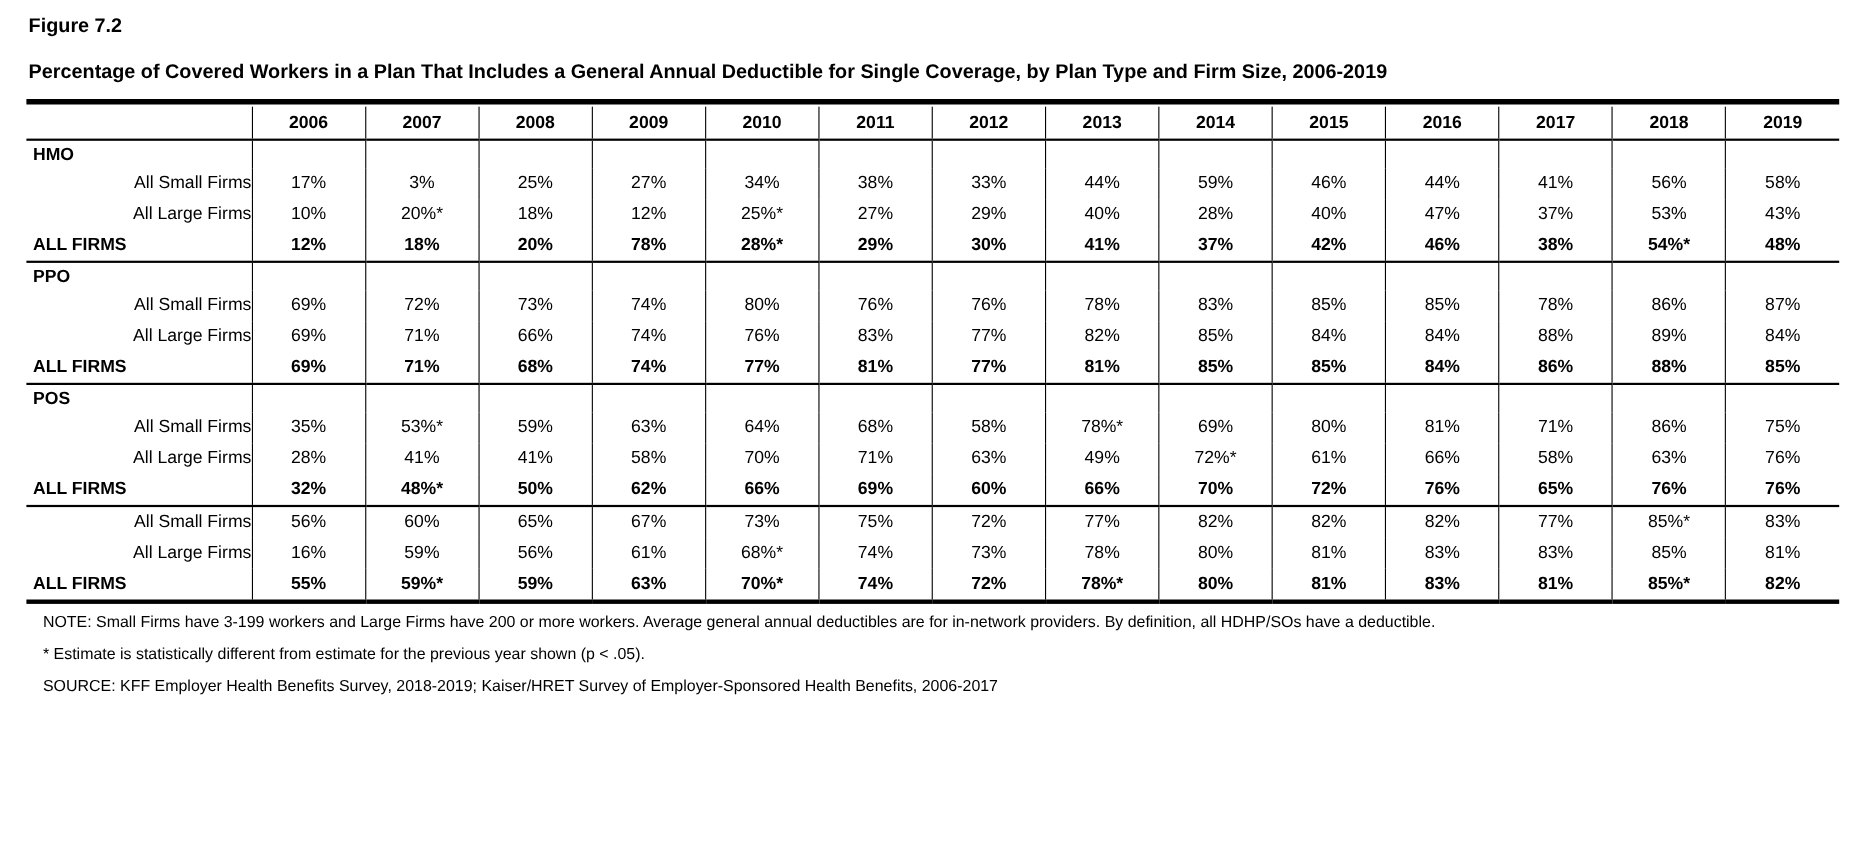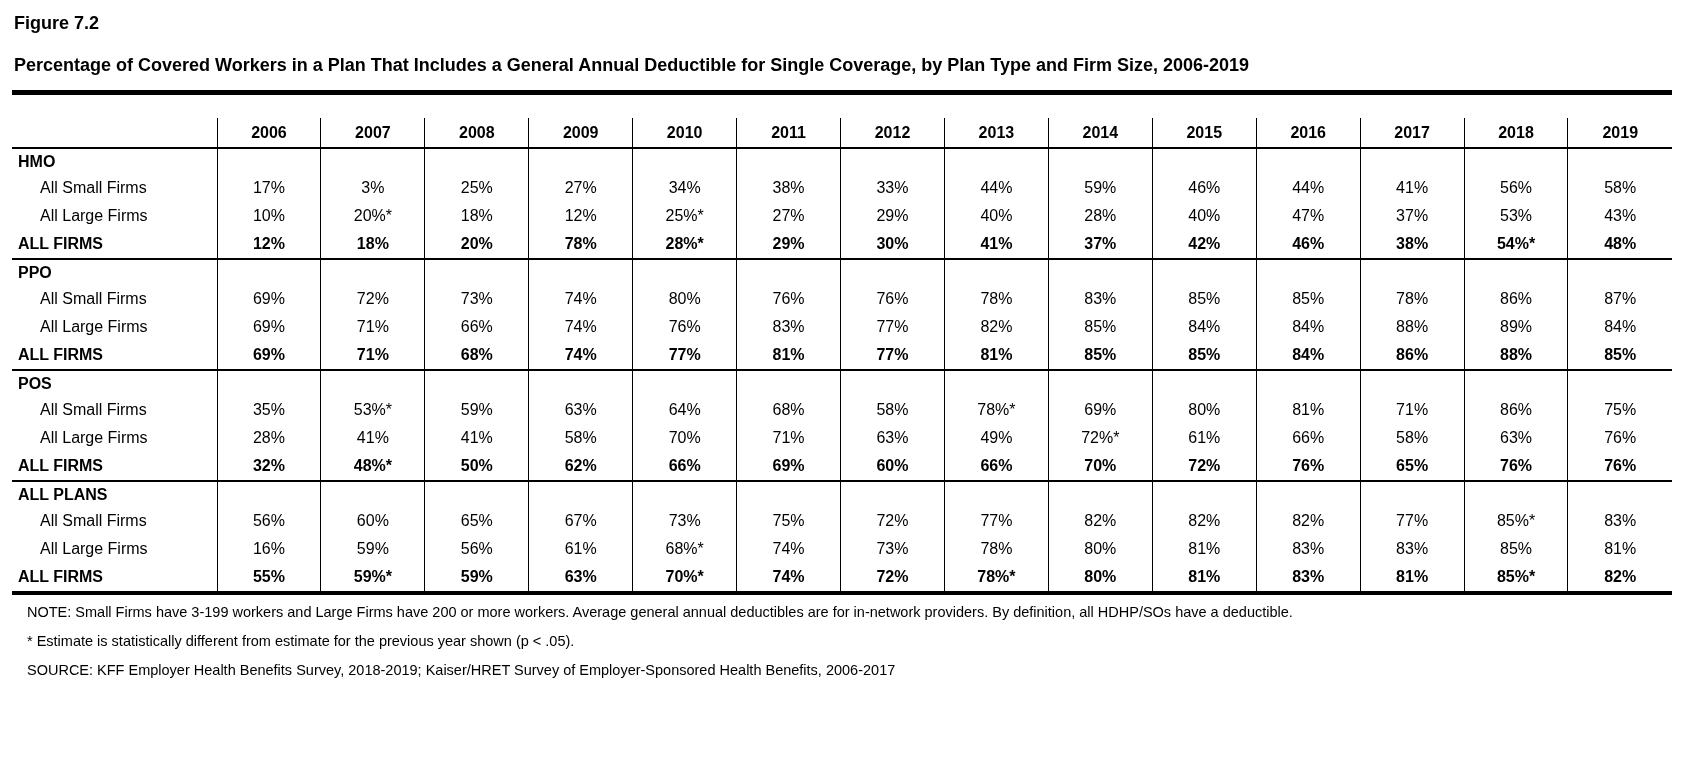--- a/index.html
+++ b/index.html
@@ -12,21 +12,21 @@
     height: 769px;
     font-family: "Liberation Sans", sans-serif;
     color: #000000;
     overflow: hidden;
   }
   .page {
     position: relative;
     width: 1682px;
     height: 769px;
     box-sizing: border-box;
-    padding: 8px 10px 0 12px;
+    padding: 8px 10px 0 24px;
   }
   .fig-label {
     font-size: 18px;
     font-weight: bold;
     line-height: 22px;
     margin: 4px 0 0 2px;
   }
   .fig-title {
     font-size: 18px;
     font-weight: bold;
@@ -35,21 +35,21 @@
     white-space: nowrap;
   }
   .rule-top {
     border-top: 5px solid #000;
     margin: 14px 0 0 0;
   }
   table.data {
     border-collapse: collapse;
     width: 100%;
     table-layout: fixed;
-    margin-top: 23px;
+    margin-top: 2px;
     font-size: 16px;
   }
   table.data col.lbl { width: 205px; }
   table.data td, table.data th {
     padding: 0;
     margin: 0;
   }
   .hdr-row th {
     height: 29px;
     font-size: 16px;
@@ -78,20 +78,21 @@
     text-align: left;
     padding-left: 6px;
   }
   tr.section td {
     font-weight: bold;
     height: 25px;
   }
   tr.datarow td.lbl {
     padding-left: 28px;
     font-weight: normal;
+    text-align: right;
   }
   tr.total td {
     font-weight: bold;
     border-bottom: 2px solid #000;
   }
   tr.total.last td {
     border-bottom: 4px solid #000;
   }
   tr.section.first td {
     border-top: none;
@@ -338,37 +339,20 @@
           <td>69%</td>
           <td>60%</td>
           <td>66%</td>
           <td>70%</td>
           <td>72%</td>
           <td>76%</td>
           <td>65%</td>
           <td>76%</td>
           <td>76%</td>
         </tr>
-        <tr class="section">
-          <td class="lbl">ALL PLANS</td>
-          <td></td>
-          <td></td>
-          <td></td>
-          <td></td>
-          <td></td>
-          <td></td>
-          <td></td>
-          <td></td>
-          <td></td>
-          <td></td>
-          <td></td>
-          <td></td>
-          <td></td>
-          <td></td>
-        </tr>
         <tr class="datarow">
           <td class="lbl">All Small Firms</td>
           <td>56%</td>
           <td>60%</td>
           <td>65%</td>
           <td>67%</td>
           <td>73%</td>
           <td>75%</td>
           <td>72%</td>
           <td>77%</td>

